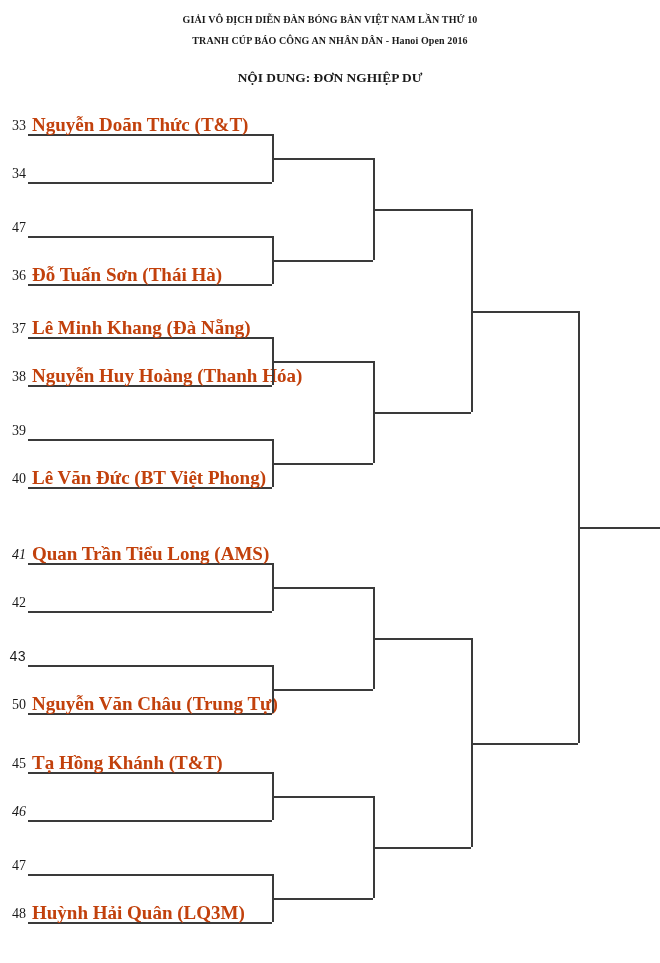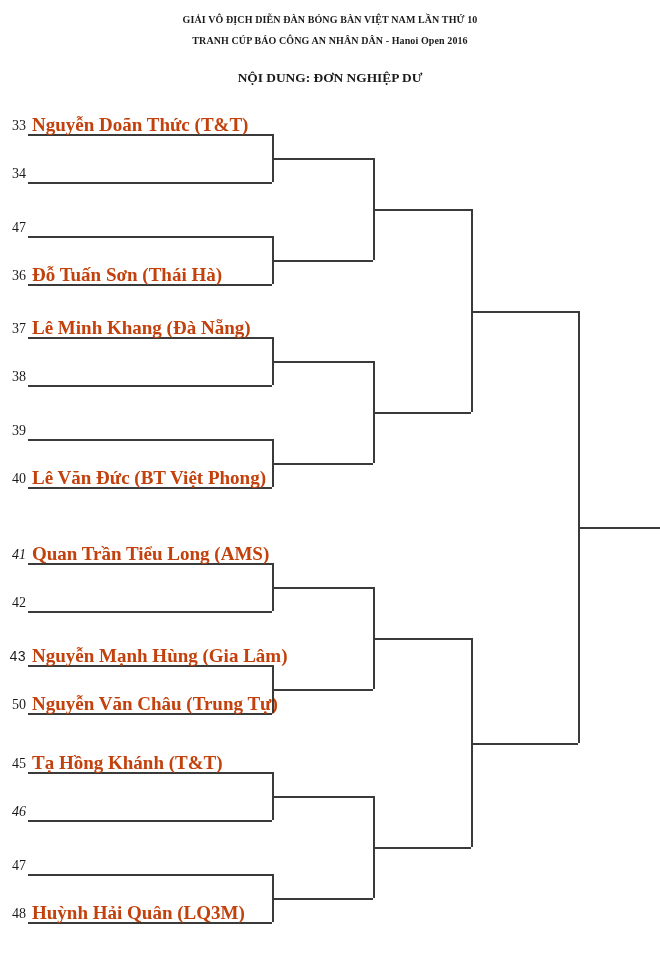--- a/index.html
+++ b/index.html
@@ -110,35 +110,35 @@
       <div class="seed" style="left: 4px; top: 213px;">47</div>
       <div class="player-name" style="left: 32px; top: 212px;"></div>
       <div class="slot-line" style="left: 28px; top: 276px; width: 244px; border-top-color: rgb(58, 58, 58);"></div>
       <div class="seed" style="left: 4px; top: 261px;">36</div>
       <div class="player-name" style="left: 32px; top: 260px;">Đỗ Tuấn Sơn (Thái Hà)</div>
       <div class="slot-line" style="left: 28px; top: 329px; width: 244px; border-top-color: rgb(58, 58, 58);"></div>
       <div class="seed" style="left: 4px; top: 314px;">37</div>
       <div class="player-name" style="left: 32px; top: 313px;">Lê Minh Khang (Đà Nẵng)</div>
       <div class="slot-line" style="left: 28px; top: 377px; width: 244px; border-top-color: rgb(58, 58, 58);"></div>
       <div class="seed" style="left: 4px; top: 362px;">38</div>
+      <div class="player-name" style="left: 32px; top: 361px;">Nguyễn Huy Hoàng (Thanh Hóa)</div>
       <div class="slot-line" style="left: 28px; top: 431px; width: 244px; border-top-color: rgb(58, 58, 58);"></div>
       <div class="seed" style="left: 4px; top: 416px;">39</div>
       <div class="player-name" style="left: 32px; top: 415px;"></div>
       <div class="slot-line" style="left: 28px; top: 479px; width: 244px; border-top-color: rgb(58, 58, 58);"></div>
       <div class="seed" style="left: 4px; top: 464px;">40</div>
       <div class="player-name" style="left: 32px; top: 463px;">Lê Văn Đức (BT Việt Phong)</div>
       <div class="slot-line" style="left: 28px; top: 555px; width: 244px; border-top-color: rgb(58, 58, 58);"></div>
       <div class="seed" style="left: 4px; top: 540px; font-style: italic;">41</div>
       <div class="player-name" style="left: 32px; top: 539px;">Quan Trần Tiểu Long (AMS)</div>
       <div class="slot-line" style="left: 28px; top: 603px; width: 244px; border-top-color: rgb(58, 58, 58);"></div>
       <div class="seed" style="left: 4px; top: 588px;">42</div>
       <div class="player-name" style="left: 32px; top: 587px;"></div>
       <div class="slot-line" style="left: 28px; top: 657px; width: 244px; border-top-color: rgb(58, 58, 58);"></div>
       <div class="seed" style="left: 4px; top: 642px; font-family: Liberation Mono, monospace;">43</div>
-      <div class="player-name" style="left: 32px; top: 641px;">Nguyễn Mạnh Hùng (Gia Lâm)</div>
       <div class="slot-line" style="left: 28px; top: 705px; width: 244px; border-top-color: rgb(58, 58, 58);"></div>
       <div class="seed" style="left: 4px; top: 690px;">50</div>
       <div class="player-name" style="left: 32px; top: 689px;">Nguyễn Văn Châu (Trung Tự)</div>
       <div class="slot-line" style="left: 28px; top: 764px; width: 244px; border-top-color: rgb(58, 58, 58);"></div>
       <div class="seed" style="left: 4px; top: 749px;">45</div>
       <div class="player-name" style="left: 32px; top: 748px;">Tạ Hồng Khánh (T&amp;T)</div>
       <div class="slot-line" style="left: 28px; top: 812px; width: 244px; border-top-color: rgb(58, 58, 58);"></div>
       <div class="seed" style="left: 4px; top: 797px; font-style: italic;">46</div>
       <div class="slot-line" style="left: 28px; top: 866px; width: 244px; border-top-color: rgb(58, 58, 58);"></div>
       <div class="seed" style="left: 4px; top: 851px;">47</div>

